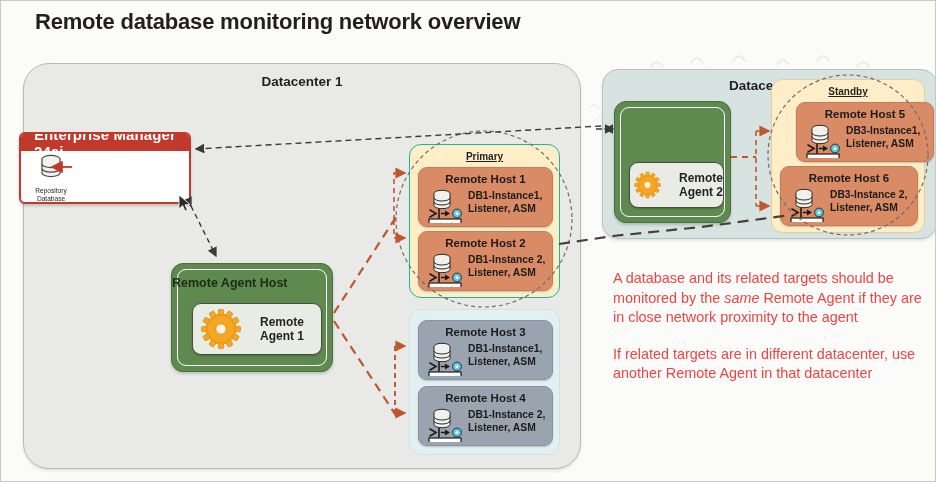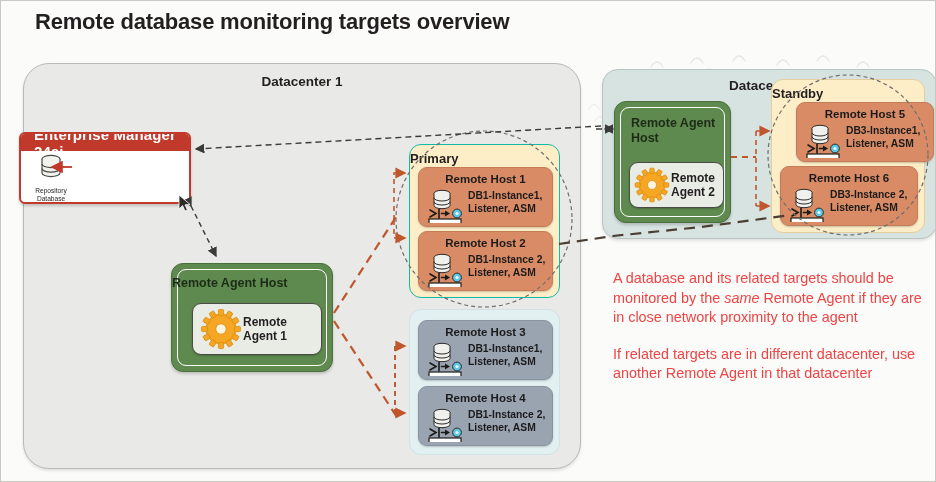--- a/index.html
+++ b/index.html
@@ -96,20 +96,21 @@
   }
   .agent-title{
     position:absolute;font-size:12.5px;font-weight:bold;color:#1d2b17;
     line-height:15px;
   }
   .agent-chip{
     position:absolute;
     background:#e8ece4;border:1px solid #4a4a46;border-radius:9px;
     display:flex;align-items:center;
     box-shadow:0 1px 2px rgba(0,0,0,.22);
+    gap:17px;
   }
   .agent-chip-label{
     font-size:12px;font-weight:bold;color:#231f20;line-height:14px;
   }
   #agent1{left:170px;top:262px;width:160px;height:107px;}
   #agent1 .agent-title{left:0;top:12px;width:189px;text-align:left;}
   #agent1 .agent-chip{left:20px;top:39px;width:122px;height:50px;padding-left:6px;}
   #agent2{left:613px;top:100px;width:115px;height:120px;}
   #agent2 .agent-title{left:16px;top:14px;width:92px;text-align:left;}
   #agent2 .agent-chip{left:14px;top:60px;width:90px;height:44px;padding-left:3px;}
@@ -123,22 +124,22 @@
   }
   #standby{
     left:770px;top:78px;width:152px;height:152px;
     background:#fdeec8;border:1px solid #e2cf9d;
   }
   #bluegroup{
     left:408px;top:308px;width:149px;height:144px;
     background:#e2f0f2;border:1px solid #cfe2e5;
   }
   .cluster-label{
-    position:absolute;left:0;top:6px;width:100%;
-    font-size:13px;font-weight:bold;color:#231f20;
+    position:absolute;left:0;top:6px;width:100%;text-align:center;
+    font-size:10px;font-weight:bold;color:#231f20;text-decoration:underline;
   }
   
   .host{
     position:absolute;border-radius:9px;
     box-shadow:0 1px 2px rgba(0,0,0,.20);
     overflow:hidden;
   }
   .host.orange{background:#d98b66;border:1px solid #c47c59;}
   .host.gray{background:#9aa3b0;border:1px solid #8a93a1;text-decoration:underline;}
   .host-name{
@@ -160,21 +161,21 @@
   #notes i{font-style:italic;}
   
   #arrows{position:absolute;left:0;top:0;width:936px;height:482px;pointer-events:none;}
   #cursor{position:absolute;left:177px;top:193px;pointer-events:none;}
 </style>
 </head>
 <body>
 
 <div id="page">
 
-  <div id="title">Remote database monitoring targets overview</div>
+  <div id="title">Remote database monitoring network overview</div>
 
   <svg class="texture" style="left:620px;top:30px;width:300px;height:90px;" viewBox="0 0 300 90">
     <g stroke="#d8d8d4" stroke-width="1.4" fill="none" stroke-linecap="round">
       <path d="M20 60 q6 -12 12 0"></path>
         <path d="M40 50 q6 -12 12 0"></path>
         <path d="M60 66 q6 -12 12 0"></path>
       <path d="M82 44 q6 -12 12 0"></path>
         <path d="M100 62 q6 -12 12 0"></path>
         <path d="M122 52 q6 -12 12 0"></path>
       <path d="M142 70 q6 -12 12 0"></path>
@@ -266,24 +267,20 @@
       </svg>
       <div class="agent-chip-label">
         <span>Remote</span><br>
         <span>Agent 1</span>
       </div>
     </div>
   </div>
 
   <div id="agent2" class="agent-host">
     <div class="agent-host-inner-ring"></div>
-    <div class="agent-title">
-      <span>Remote Agent</span><br>
-      <span>Host</span>
-    </div>
     <div class="agent-chip">
       <svg width="38" height="38" viewBox="0 0 44 44">
         <g transform="translate(22,22)">
           <g fill="#f5a623" stroke="#d98b10" stroke-width="0.8">
             <circle r="15"></circle>
             <g>
               <rect x="-2.6" y="-19.5" width="5.2" height="6" rx="1"></rect>
               <rect x="-2.6" y="-19.5" width="5.2" height="6" rx="1" transform="rotate(30)"></rect>
               <rect x="-2.6" y="-19.5" width="5.2" height="6" rx="1" transform="rotate(60)"></rect>
               <rect x="-2.6" y="-19.5" width="5.2" height="6" rx="1" transform="rotate(90)"></rect>

